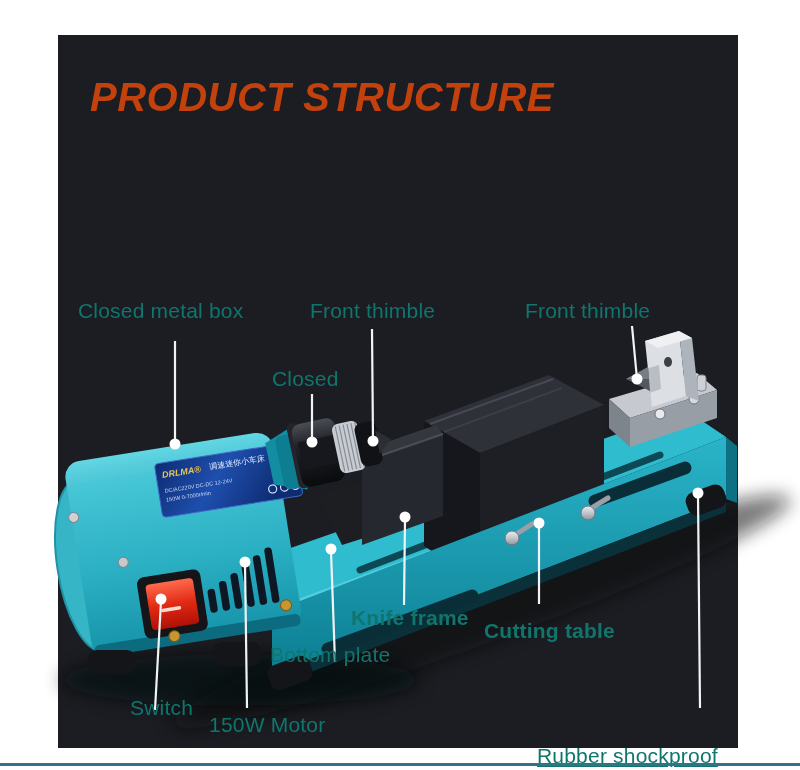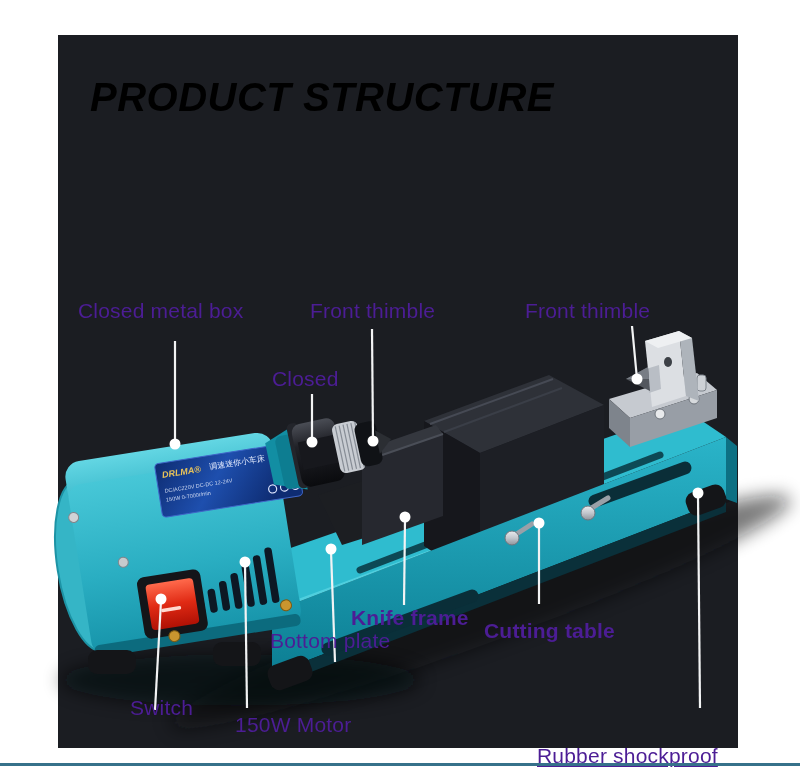--- a/index.html
+++ b/index.html
@@ -1,24 +1,24 @@
 <!DOCTYPE html>
 <html><head>
 <meta charset="utf-8">
 <style>
   html,body{margin:0;padding:0;background:#ffffff;width:800px;height:770px;overflow:hidden;}
   .page{position:relative;width:800px;height:770px;background:#ffffff;font-family:"Liberation Sans",sans-serif;}
   .panel{position:absolute;left:58px;top:35px;width:680px;height:713px;background:#1b1d22;overflow:hidden;}
   .stage{position:absolute;left:0;top:0;width:800px;height:770px;pointer-events:none;}
-  .title{position:absolute;left:90px;top:74px;color:#000000;font-style:italic;font-weight:800;
+  .title{position:absolute;left:90px;top:74px;color:#c2410c;font-style:italic;font-weight:800;
          font-size:40px;line-height:47px;letter-spacing:.5px;white-space:nowrap;}
-  .callout{position:absolute;color:#4c1d95;font-size:21px;letter-spacing:.2px;white-space:nowrap;}
+  .callout{position:absolute;color:#0f766e;font-size:21px;letter-spacing:.2px;white-space:nowrap;}
   .c-closed{left:78px;top:299px;} .c-ft1{left:310px;top:299px;} .c-ft2{left:525px;top:299px;}
   .c-chuck{left:272px;top:367px;} .c-knife{left:351px;top:606px;font-weight:bold;} .c-cut{left:484px;top:619px;font-weight:bold;}
-  .c-bplate{left:270px;top:629px;} .c-switch{left:130px;top:696px;} .c-motor{left:209px;top:713px;margin-left:26px;}
+  .c-bplate{left:270px;top:643px;} .c-switch{left:130px;top:696px;} .c-motor{left:209px;top:713px;}
   .c-rubber{left:537px;top:744px;text-decoration:underline;}
   .bottom-rule{position:absolute;left:0;top:763px;width:800px;height:3px;background:#36718a;}
 </style>
 </head>
 <body>
 
 <div class="page">
   <div class="panel"></div>
 
   <svg class="stage" viewBox="0 0 800 770">

